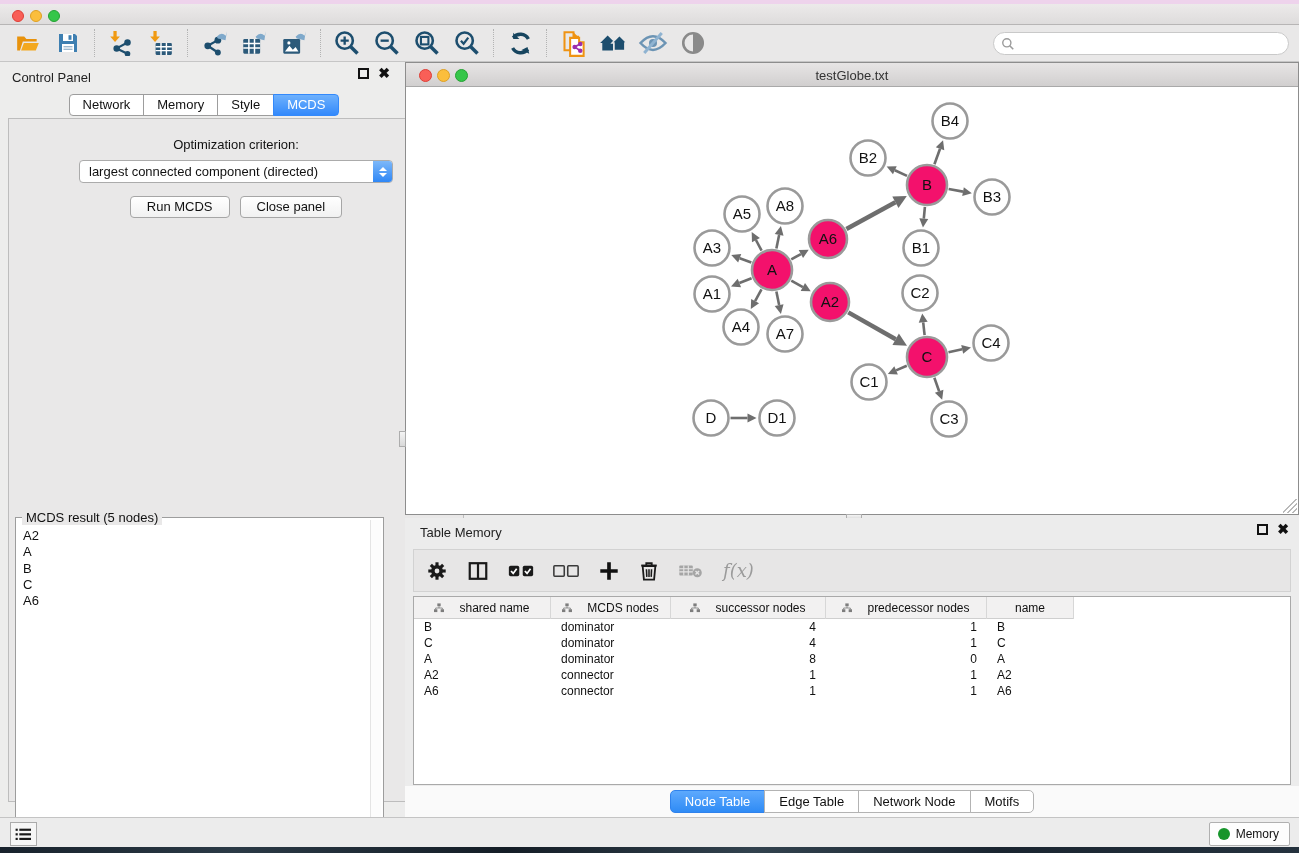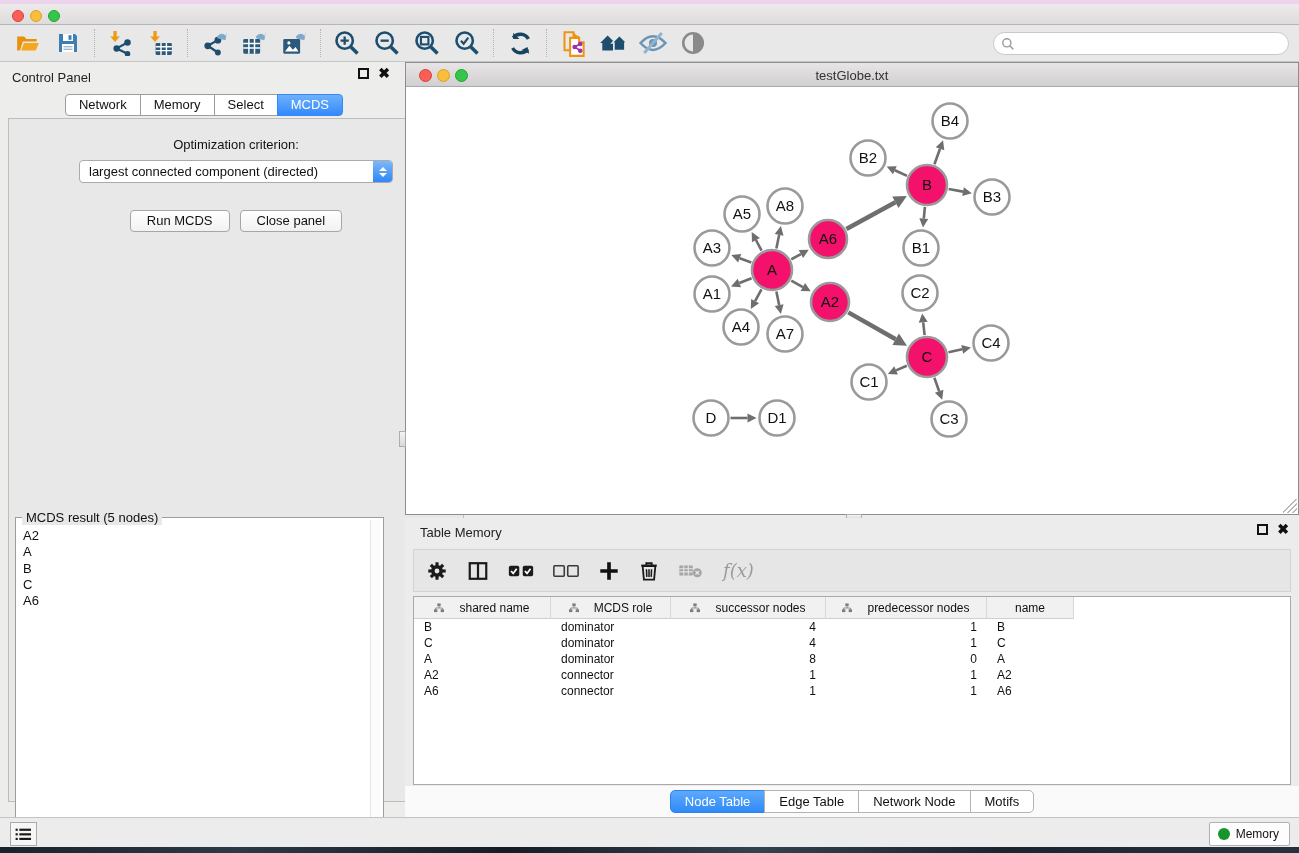--- a/index.html
+++ b/index.html
@@ -65,21 +65,21 @@
     background:#fff; border:1px solid #ababab; border-radius:4px;
     font-size:13px; line-height:21px; padding-left:9px; color:#111; cursor:default;
   }
   .dd-stepper {
     position:absolute; right:0; top:0; width:19px; height:21px;
     background:linear-gradient(#7db8f9,#2f87f6); border-radius:0 3px 3px 0;
     display:flex; flex-direction:column; align-items:center; justify-content:center; gap:2px;
   }
   .dd-stepper .up { width:0; height:0; border-left:4px solid transparent; border-right:4px solid transparent; border-bottom:4px solid #fff; }
   .dd-stepper .down { width:0; height:0; border-left:4px solid transparent; border-right:4px solid transparent; border-top:4px solid #fff; }
-  .btn-row { display:flex; justify-content:center; gap:10px; margin-top:27px; }
+  .btn-row { display:flex; justify-content:center; gap:10px; margin-top:13px; }
   .push-btn {
     height:22px; padding:0 16px; font-size:13px; line-height:20px;
     background:linear-gradient(#ffffff,#f1f1f1); border:1px solid #a6a6a6; border-radius:4px; color:#111; cursor:default;
   }
   .result-box {
     position:absolute; left:6px; top:398px; width:369px; height:341px;
     background:#fff; border:1px solid #9d9d9d;
   }
   .result-label {
     position:absolute; left:6px; top:-8px; background:#e9e8e8; padding:0 4px;
@@ -343,21 +343,21 @@
   <div class="cp-header">
     <span class="cp-title">Control Panel</span>
     <span class="panel-btns">
       <span class="float-box"></span>
       <span class="close-x">✖</span>
     </span>
   </div>
   <div class="cp-tabs" id="cp-tabs">
       <div class="cp-tab">Network</div>
       <div class="cp-tab">Memory</div>
-      <div class="cp-tab">Select</div>
+      <div class="cp-tab">Style</div>
       <div class="cp-tab active">MCDS</div>
     </div>
   <div class="cp-content">
     <div class="opt-label">Optimization criterion:</div>
     <div class="dropdown">
       <span>largest connected component (directed)</span>
       <span class="dd-stepper">
           <span class="up"></span>
           <span class="down"></span>
         </span>
@@ -601,21 +601,21 @@
         </div>
         <div class="tp-head-cell" style="width: 120px;">
           <svg width="10" height="10" viewBox="0 0 12 12">
             <g fill="#7d7d7d">
               <rect x="4" y="0.5" width="4" height="3.4"></rect>
               <rect x="0" y="7.5" width="4" height="3.4"></rect>
               <rect x="8" y="7.5" width="4" height="3.4"></rect>
               <path d="M6 4 v2 M2 7.5 v-1.5 h8 v1.5" stroke="#7d7d7d" fill="none" stroke-width="1"></path>
             </g>
           </svg>
-          <span>MCDS role</span>
+          <span>MCDS nodes</span>
         </div>
         <div class="tp-head-cell" style="width: 155px;">
           <svg width="10" height="10" viewBox="0 0 12 12">
             <g fill="#7d7d7d">
               <rect x="4" y="0.5" width="4" height="3.4"></rect>
               <rect x="0" y="7.5" width="4" height="3.4"></rect>
               <rect x="8" y="7.5" width="4" height="3.4"></rect>
               <path d="M6 4 v2 M2 7.5 v-1.5 h8 v1.5" stroke="#7d7d7d" fill="none" stroke-width="1"></path>
             </g>
           </svg>

